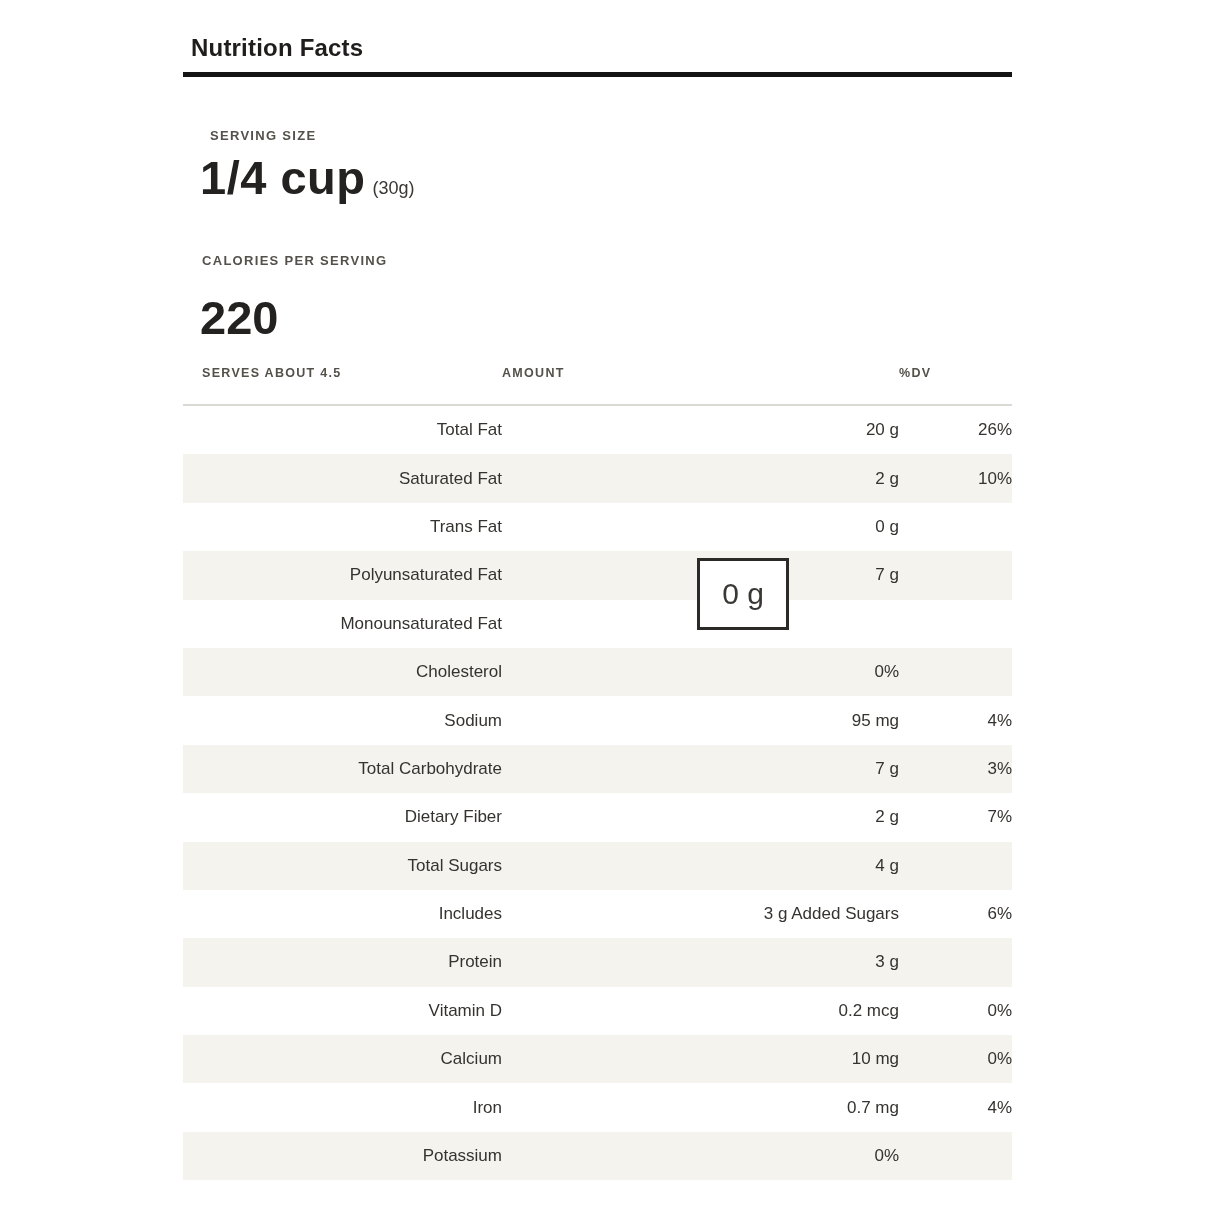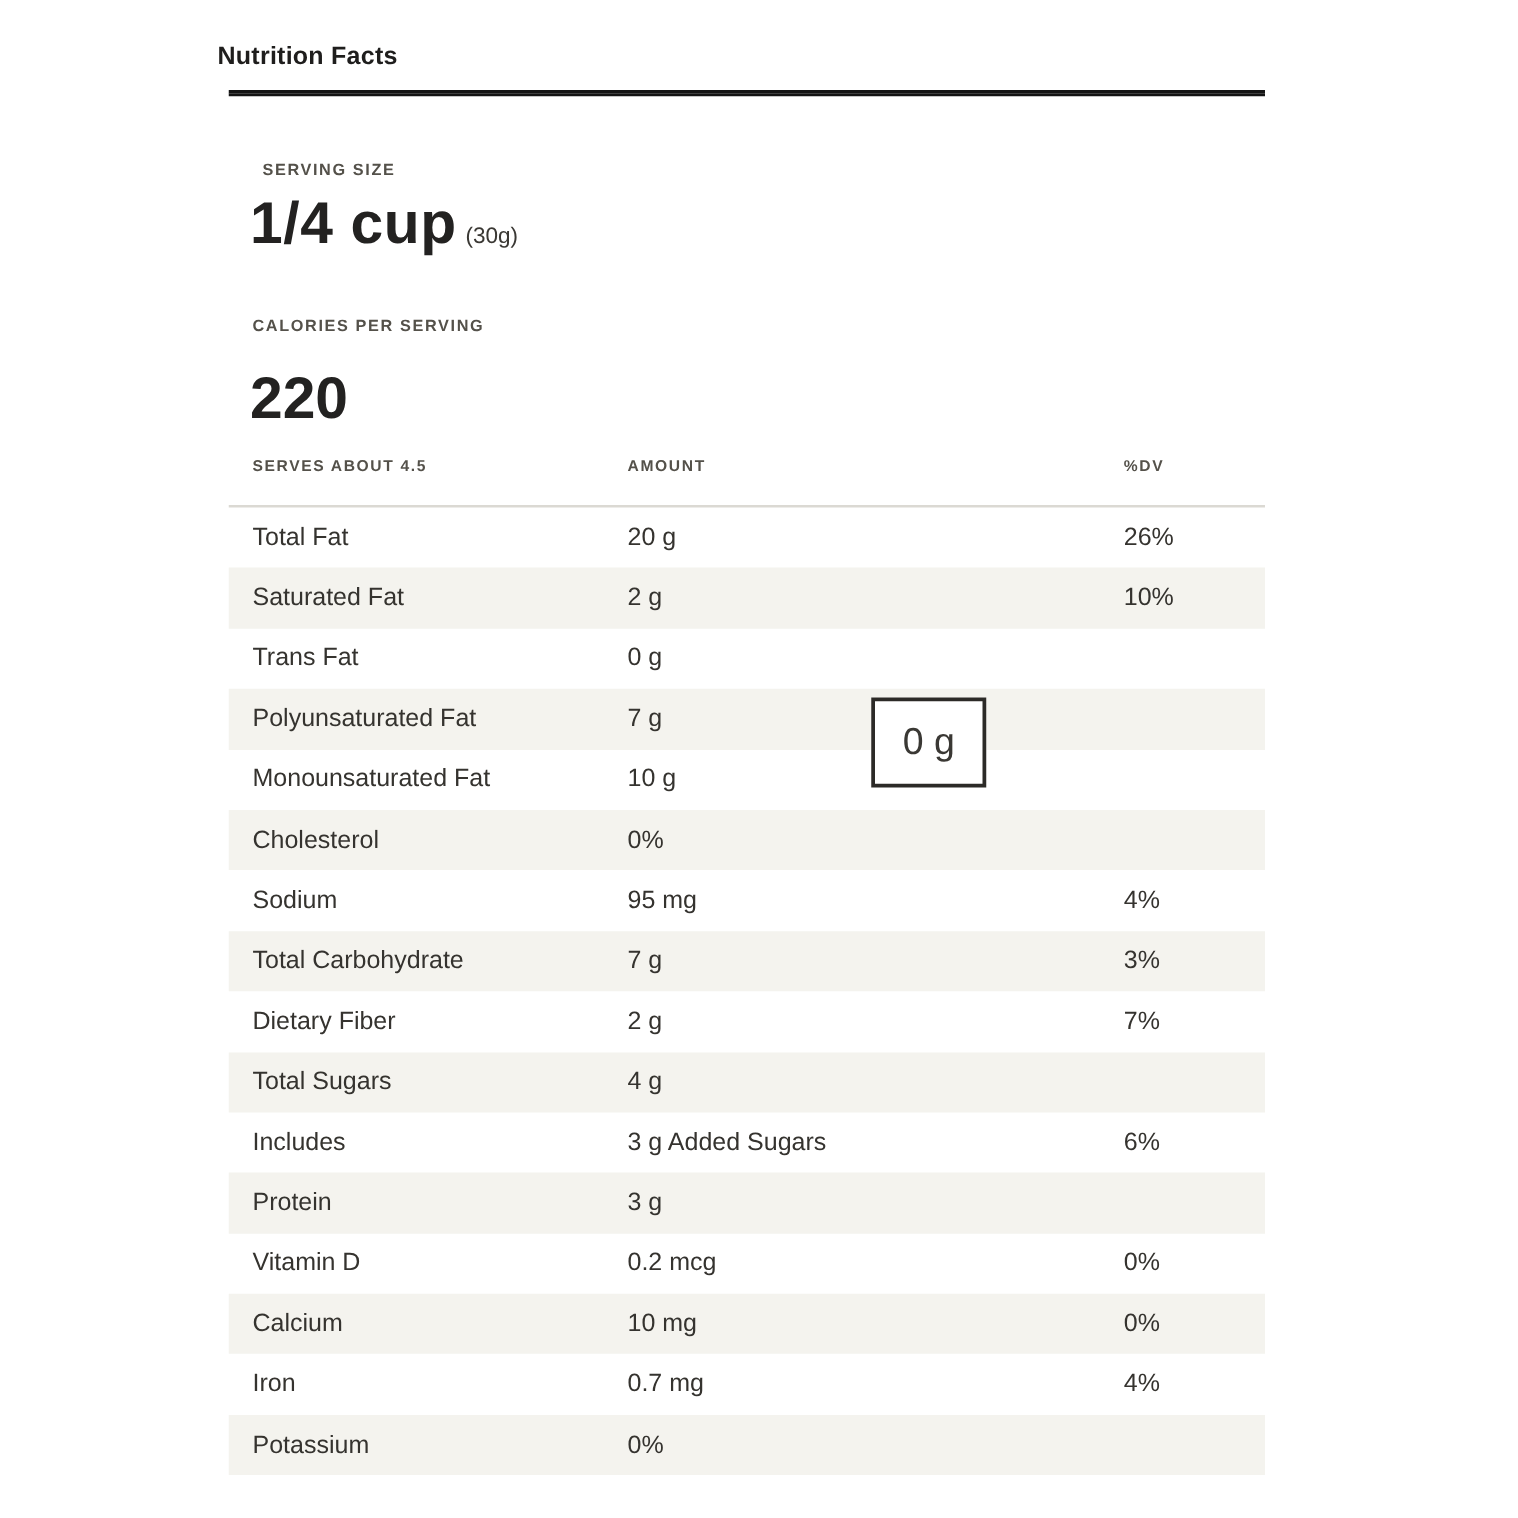--- a/index.html
+++ b/index.html
@@ -6,22 +6,22 @@
   html, body { background: #ffffff; }
   body {
     width: 1214px; height: 1214px;
     position: relative;
     font-family: "Liberation Sans", sans-serif;
     color: #35332f;
     overflow: hidden;
   }
 
   .nf-title {
-    position: absolute; left: 174px; top: 34px;
-    font-size: 20px; font-weight: 700; color: #1f1e1d;
+    position: absolute; left: 191px; top: 34px;
+    font-size: 24px; font-weight: 700; color: #1f1e1d;
     letter-spacing: 0.2px;
     text-align: center;
   }
   .double-rule {
     position: absolute; left: 183px; top: 72px; width: 829px;
     height: 3px;
     border-top: 3px solid #141414;
     border-bottom: 2px solid #141414;
   }
 
@@ -48,21 +48,21 @@
   .nutrition-table { position: absolute; left: 183px; top: 366px; width: 829px; }
   .t-head {
     display: grid; grid-template-columns: 300px 397px auto;
     padding-left: 19px; height: 40px; align-items: start;
     border-bottom: 2px solid #dbd9d3;
   }
   .t-head .eyebrow { font-size: 12.5px; }
   .t-row {
     display: grid; grid-template-columns: 300px 397px auto;
     padding-left: 19px; height: 48.4px; align-items: center;
-    font-size: 20px; color: #35332f;
+    font-size: 17px; color: #35332f; text-align: right;
   }
   .t-row:nth-child(even) { background: #f4f3ee; }
   .cell { white-space: nowrap; }
 
   .drag-tile {
     position: absolute; left: 697px; top: 558px;
     width: 92px; height: 72px;
     background: #ffffff; border: 3px solid #2c2a27;
     display: flex; align-items: center; justify-content: center;
     font-size: 30px; color: #3a3834; cursor: grab;
@@ -106,21 +106,20 @@
   </div>
 
   <div class="t-row">
     <div class="cell">Polyunsaturated Fat</div>
     <div class="cell">7 g</div>
     <div class="cell"></div>
   </div>
 
   <div class="t-row">
     <div class="cell">Monounsaturated Fat</div>
-    <div class="cell">10 g</div>
     <div class="cell"></div>
   </div>
 
   <div class="t-row">
     <div class="cell">Cholesterol</div>
     <div class="cell">0%</div>
   </div>
 
   <div class="t-row">
     <div class="cell">Sodium</div>

